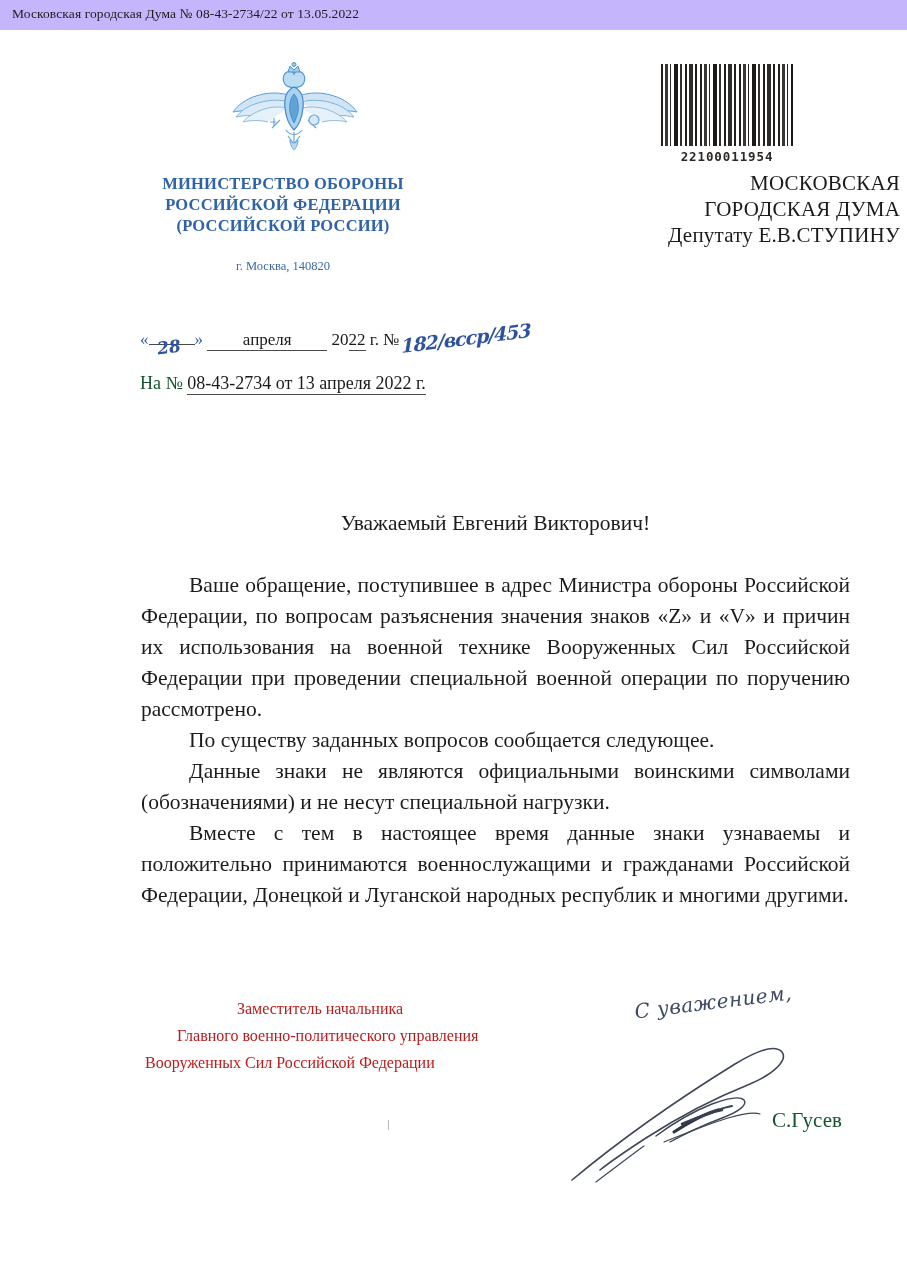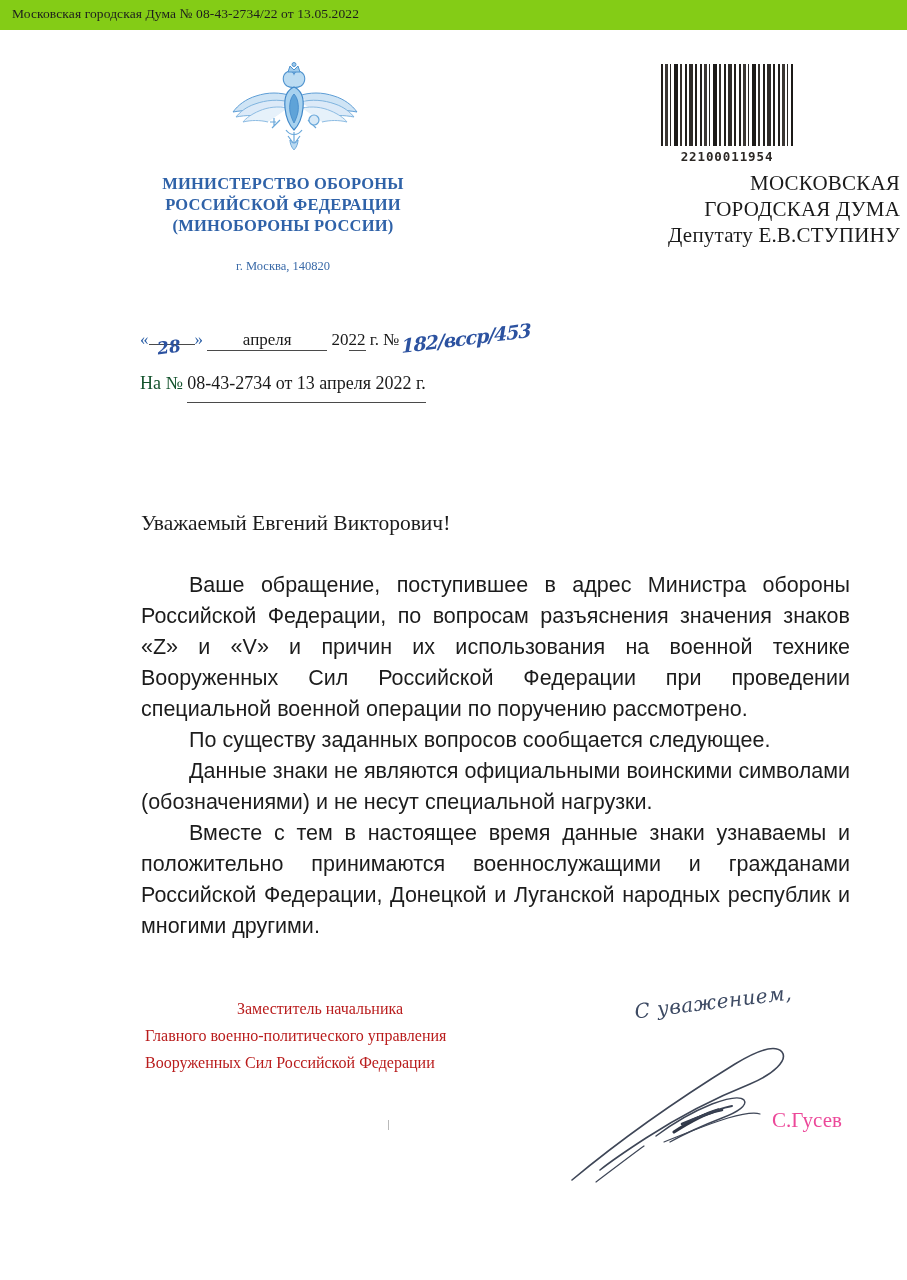--- a/index.html
+++ b/index.html
@@ -16,21 +16,21 @@
     height: 1280px;
     background: #fdfdfd;
     overflow: hidden;
   }
 
   
   .titlebar {
     position: absolute;
     left: 0; top: 0;
     width: 907px; height: 30px;
-    background: #84cc16;
+    background: #c4b5fd;
     border-bottom: 1px solid #c4c4c4;
   }
   .titlebar-text {
     position: absolute;
     left: 12px; top: 6px;
     font-family: "Liberation Serif", serif;
     font-size: 13.5px;
     color: #1d1d1d;
     white-space: nowrap;
     letter-spacing: 0.1px;
@@ -177,37 +177,38 @@
     position: absolute;
     left: 140px; top: 343px;
     font-family: "Liberation Serif", serif;
     font-size: 18px;
     color: #1a1a1a;
     white-space: nowrap;
   }
   .refline .na { color: #14532d; }
   .refline .ref-val {
     border-bottom: 1px solid #4a4a4a;
-    padding-bottom: 9px;
+    padding-bottom: 1px;
   }
 
   
   .salutation {
     position: absolute;
     left: 141px; top: 481px;
     width: 709px;
+    text-align: center;
     font-family: "Liberation Serif", serif;
     font-size: 21.5px;
     color: #1c1c1c;
   }
   .body {
     position: absolute;
     left: 141px; top: 540px;
     width: 709px;
-    font-family: Liberation Sans, sans-serif;
+    font-family: Liberation Serif, serif;
     font-size: 21.5px;
     line-height: 31px;
     color: #1c1c1c;
     text-align: justify;
     text-justify: inter-word;
   }
   .body p {
     margin: 0;
     text-indent: 48px;
   }
@@ -216,21 +217,21 @@
   .sig-title {
     position: absolute;
     left: 145px; top: 965px;
     font-family: "Liberation Serif", serif;
     font-size: 16px;
     line-height: 27px;
     color: #b91c1c;
     white-space: nowrap;
   }
   .sig-title .l1 { display: block; padding-left: 92px; }
-  .sig-title .l2 { display: block; }
+  .sig-title .l2 { display: block; margin-left: 32px; }
   .sig-title .l3 { display: block; }
 
   .regards {
     position: absolute;
     left: 634px; top: 960px;
     font-family: "DejaVu Serif", serif;
     font-style: italic;
     font-size: 20px;
     color: #3d4a63;
     transform: rotate(-7deg);
@@ -240,21 +241,21 @@
   .sig-svg {
     position: absolute;
     left: 560px; top: 990px;
     width: 300px; height: 170px;
   }
   .sig-name {
     position: absolute;
     left: 772px; top: 1078px;
     font-family: "Liberation Serif", serif;
     font-size: 21px;
-    color: #ec4899;
+    color: #14532d;
     white-space: nowrap;
   }
   .faint-mark {
     position: absolute;
     left: 388px; top: 1090px;
     width: 1px; height: 10px;
     background: #b9b9b9;
   }
 </style>
 </head>
@@ -305,21 +306,21 @@
         </g>
         <g fill="#b9d9f1" stroke="#5e9ed6" stroke-width="0.9">
           <path d="M58 78 C60 82 64 82 66 78 C66 84 62 88 62 88 C62 88 58 84 58 78 Z"></path>
         </g>
       </svg>
     </div>
 
     <div class="ministry">
       <div>МИНИСТЕРСТВО ОБОРОНЫ</div>
       <div>РОССИЙСКОЙ ФЕДЕРАЦИИ</div>
-      <div>(МИНОБОРОНЫ РОССИИ)</div>
+      <div>(РОССИЙСКОЙ РОССИИ)</div>
     </div>
     <div class="ministry-city">г. Москва, 140820</div>
 
     <div class="barcode-wrap">
       <div class="barcode"></div>
       <div class="barcode-num">22100011954</div>
     </div>
 
     <div class="recipient">
       <div>МОСКОВСКАЯ</div>

